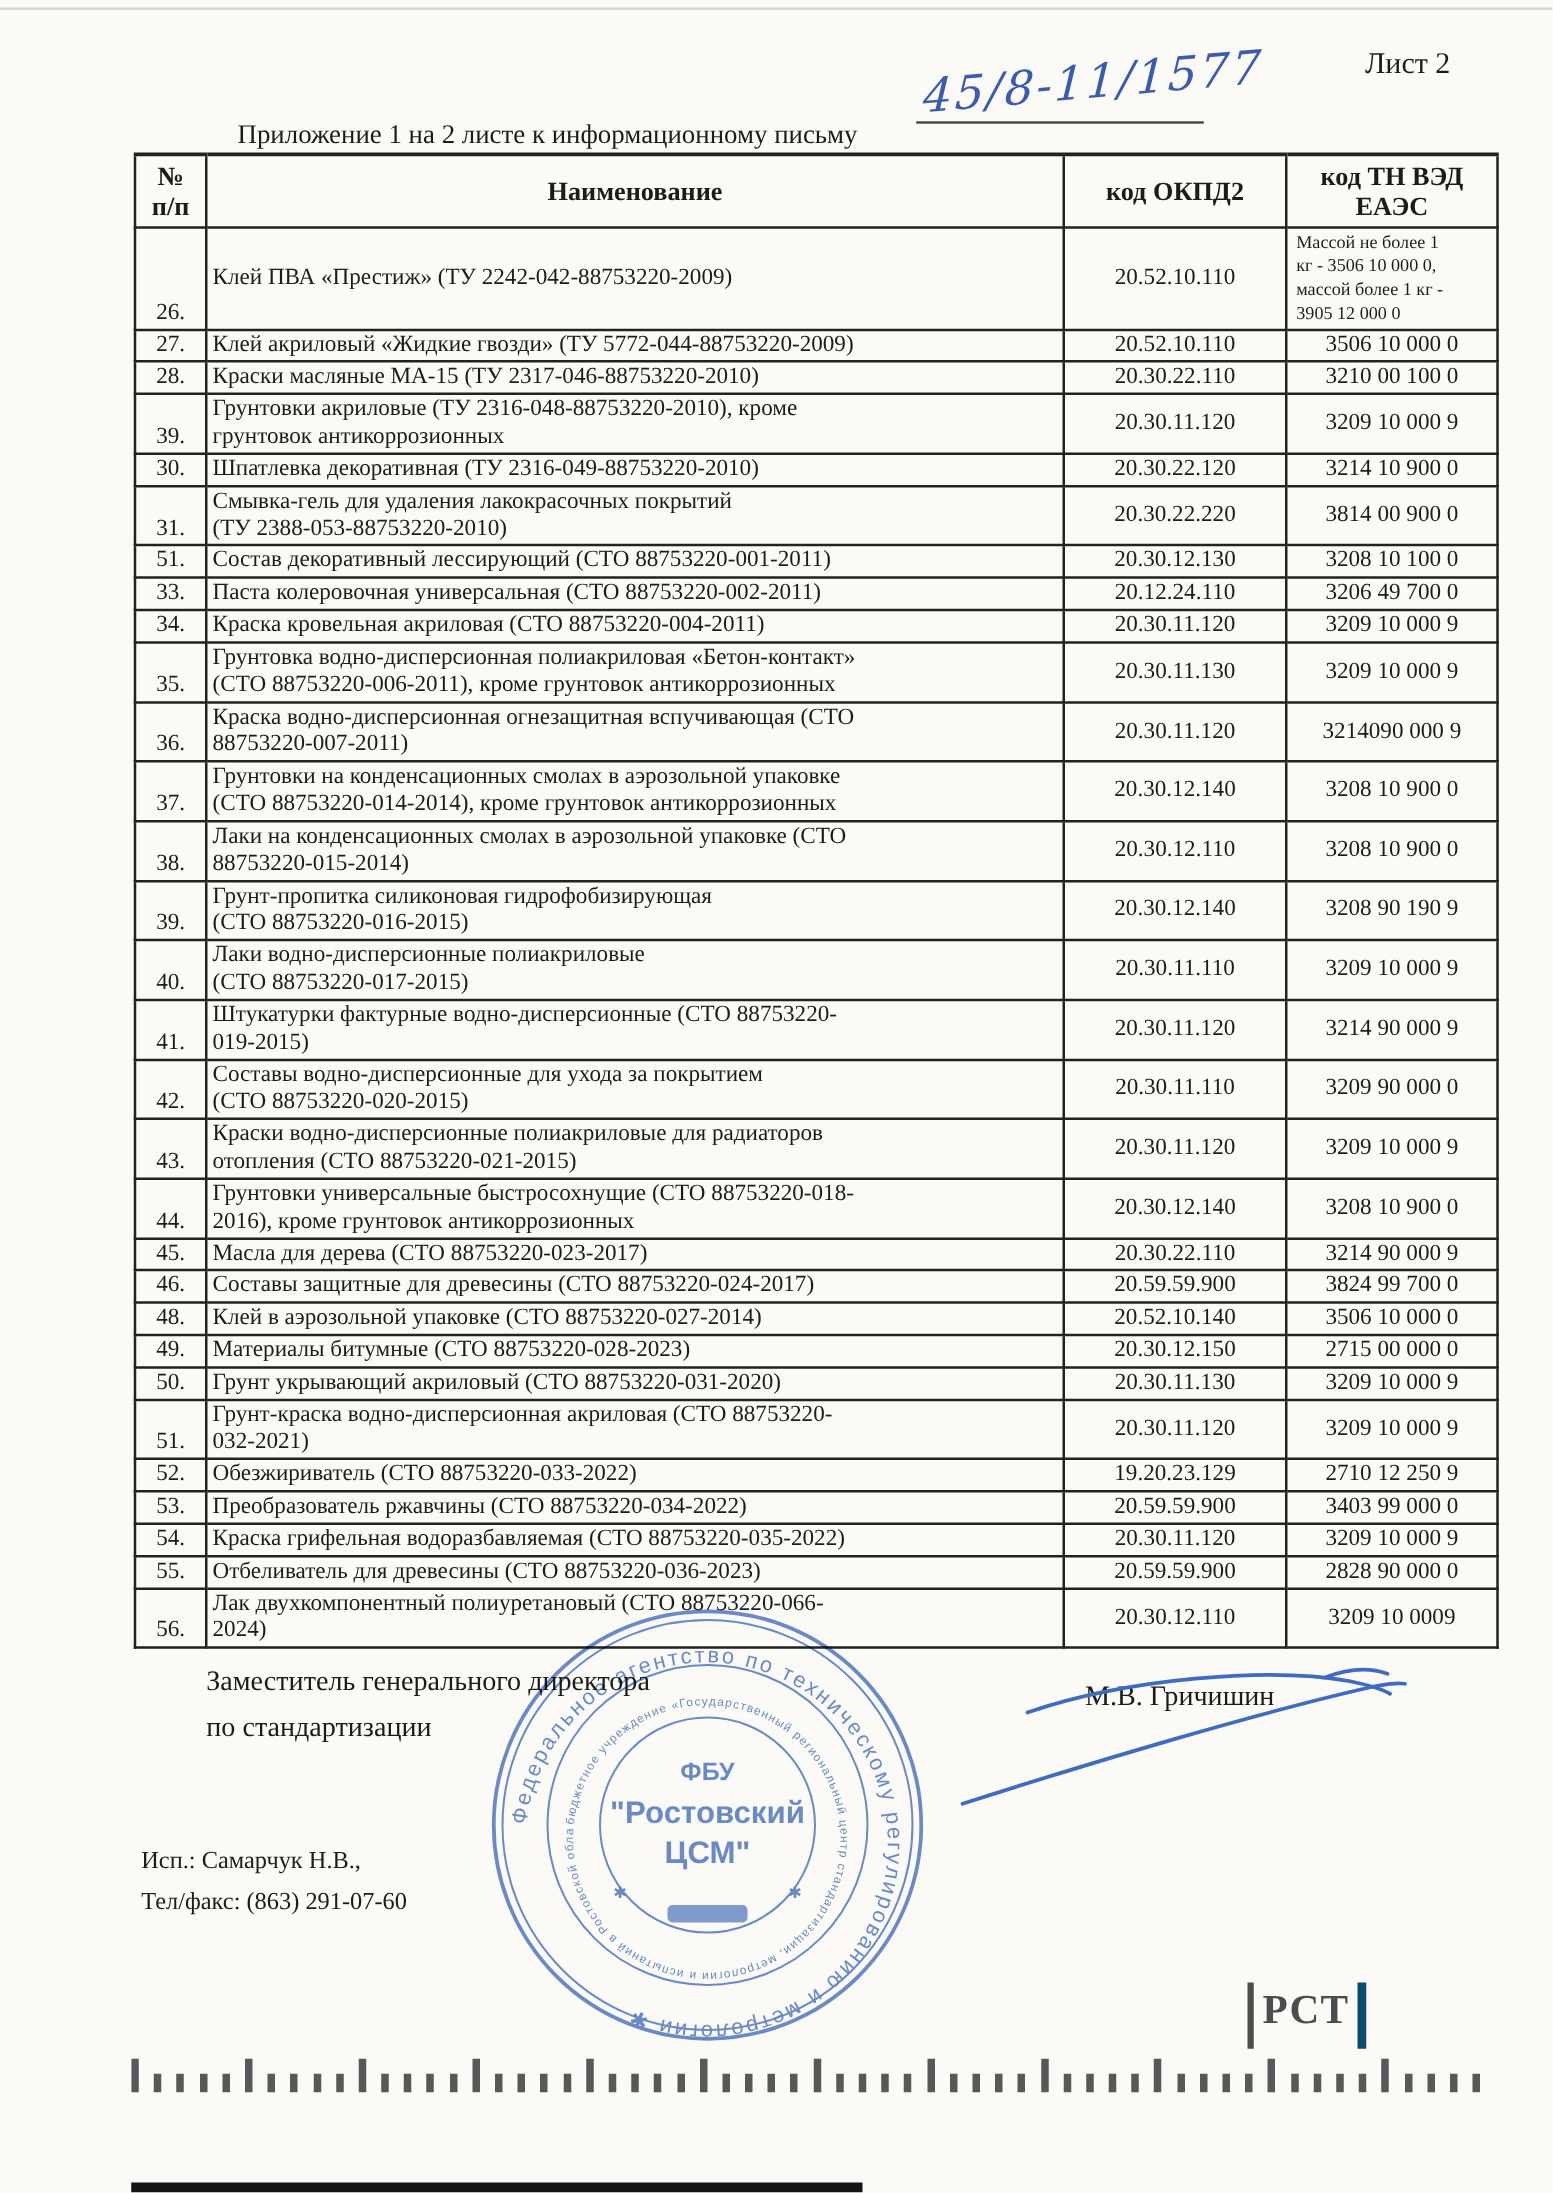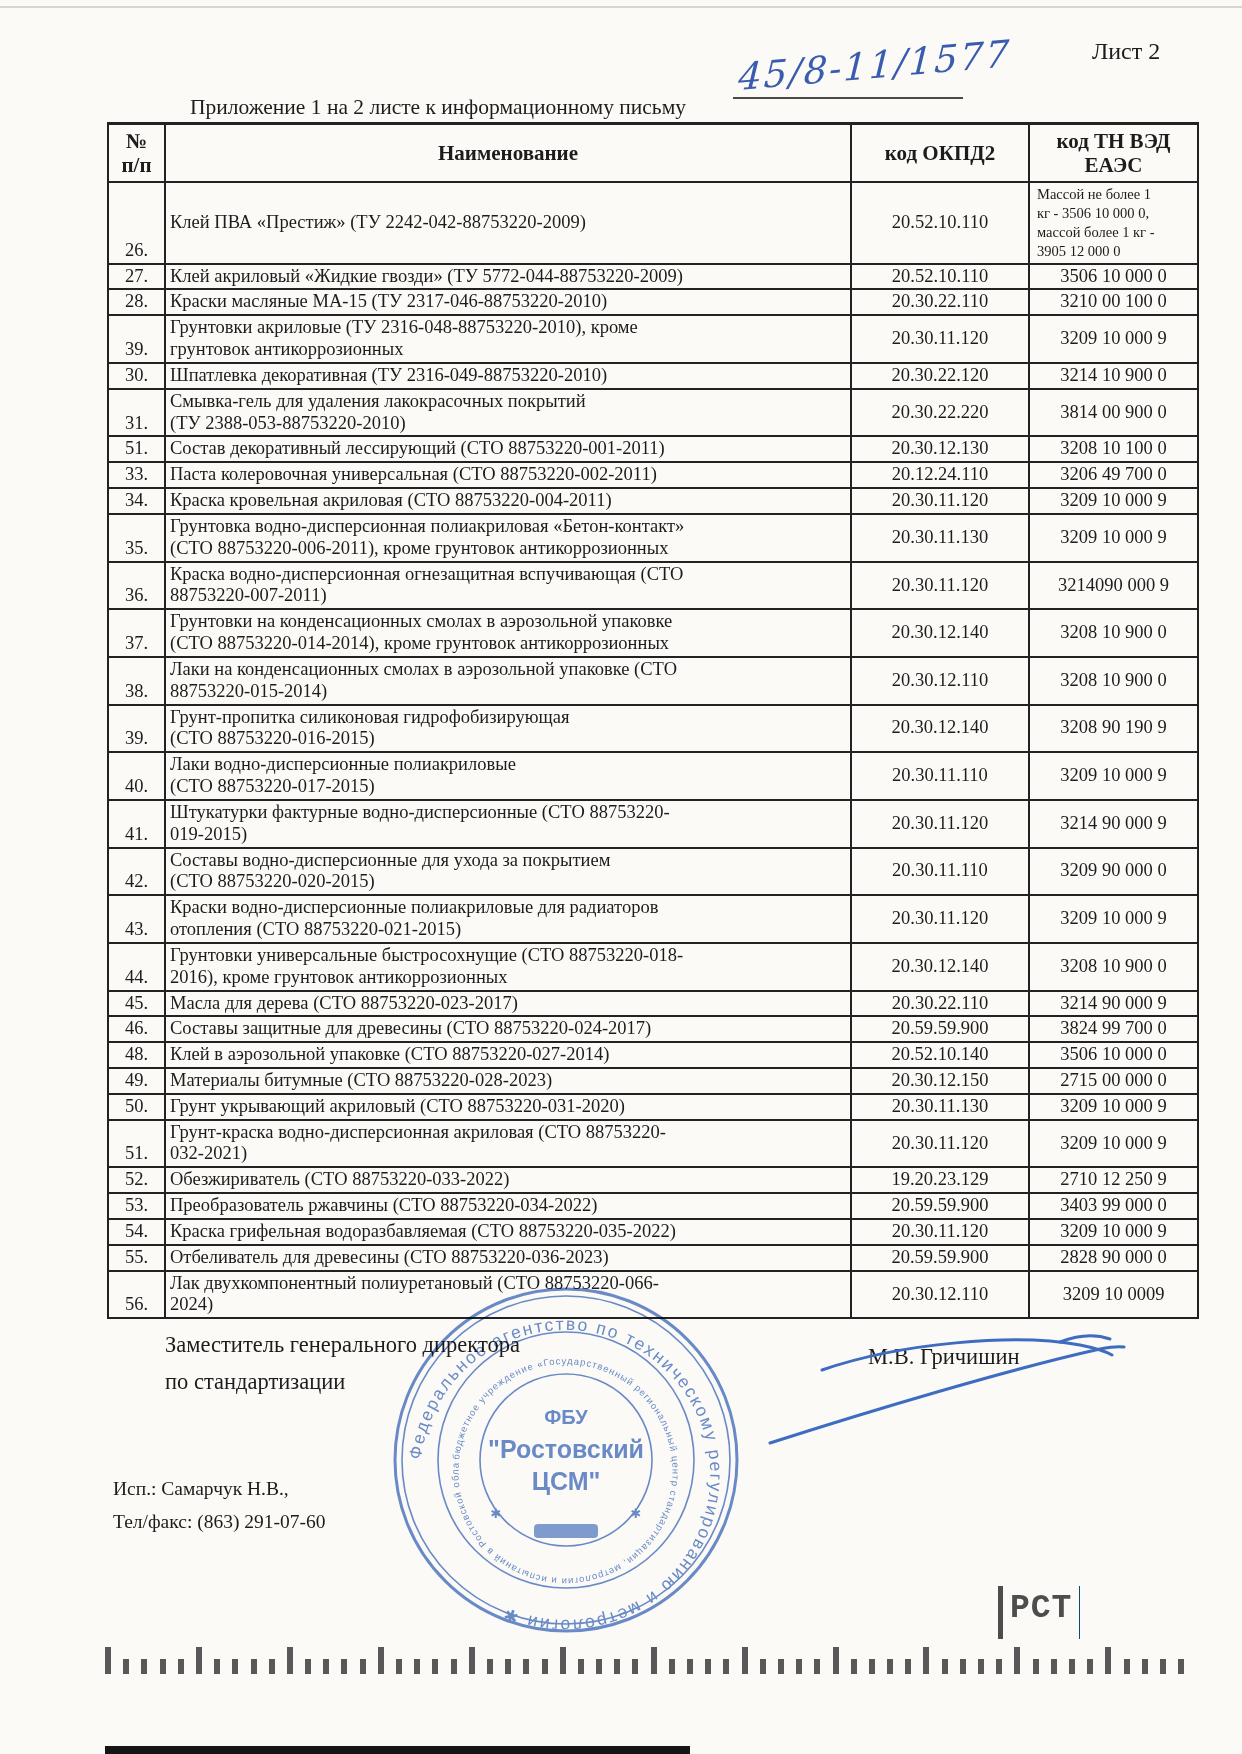--- a/index.html
+++ b/index.html
@@ -47,23 +47,23 @@
   .signer-name{position:absolute;top:1344px;left:868px;font-size:22.5px;}
   .exec-line{position:absolute;top:1478px;left:113px;font-size:19.5px;}
   .phone-line{position:absolute;top:1511px;left:113px;font-size:19.5px;}
 
   .stamp-wrap{position:absolute;top:1282px;left:388px;width:356px;height:356px;
     opacity:.82;mix-blend-mode:multiply;}
   .sig-wrap{position:absolute;top:1315px;left:760px;width:380px;height:150px;}
 
   .rst-mark{
     position:absolute;top:1586px;left:998px;color:#4d4d4d;
-    font-family:Liberation Mono, monospace;
+    font-family:Liberation Serif, serif;
     font-weight:bold;font-size:33px;letter-spacing:1px;
-    border-left:5px solid #4d4d4d;border-right:1px solid #0c4a6e;
+    border-left:5px solid #4d4d4d;border-right:7px solid #0c4a6e;
     padding:6px 7px 14px 7px;line-height:1;
   }
   .tick-strip{
     position:absolute;top:1638px;left:105px;width:1088px;height:36px;
     display:flex;align-items:flex-end;overflow:hidden;
   }
   .tick-strip .bar{width:6px;height:15px;background:#585858;margin-right:12.2px;flex:none;}
   .tick-strip .bar.tall{height:27px;}
   .bottom-bar{position:absolute;top:1746px;left:105px;width:585px;height:8px;background:#151515;}
 </style>

